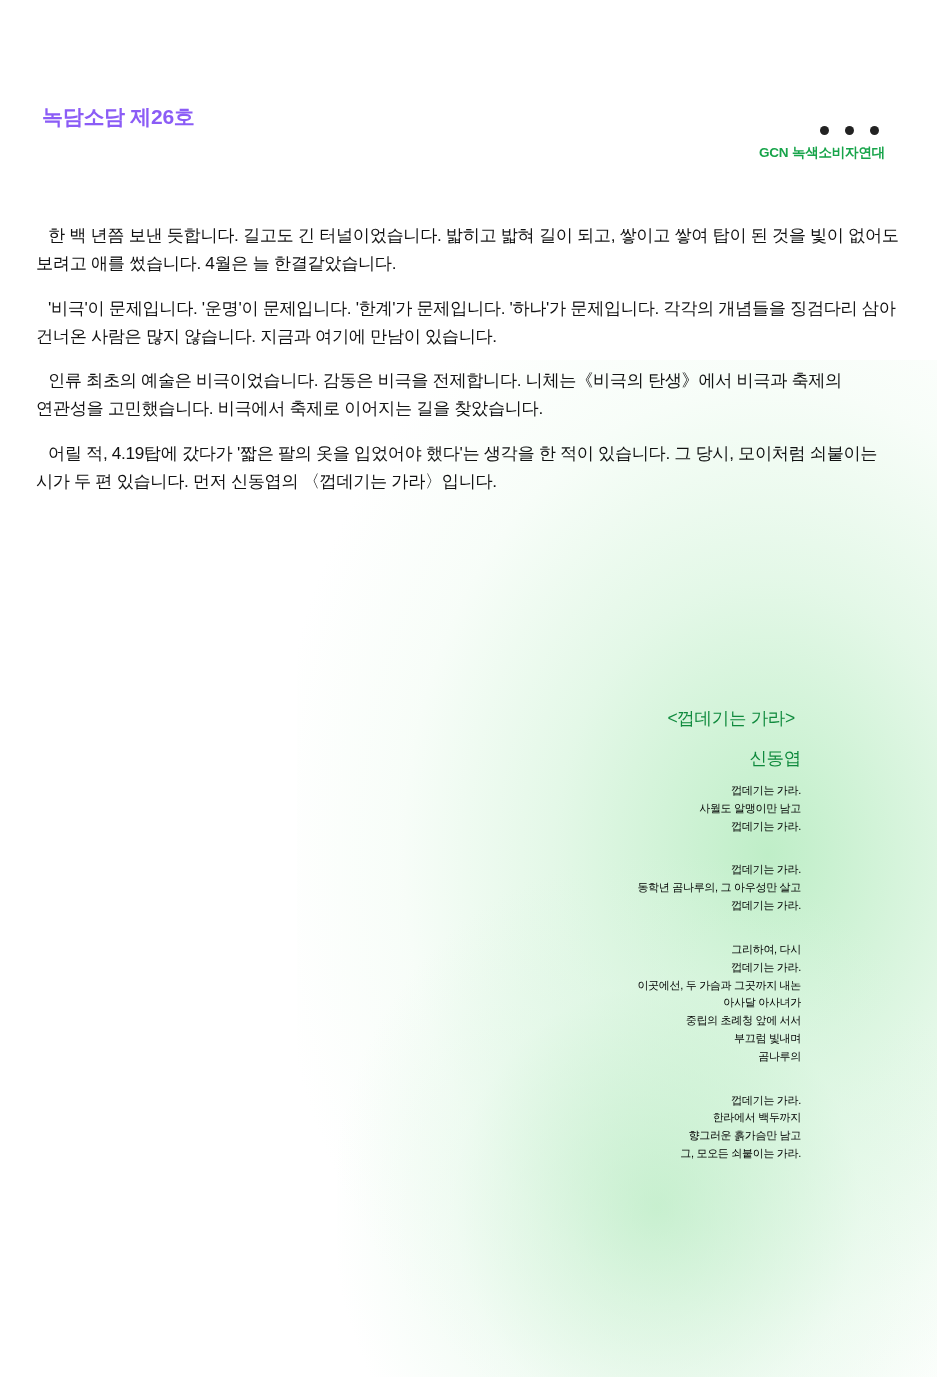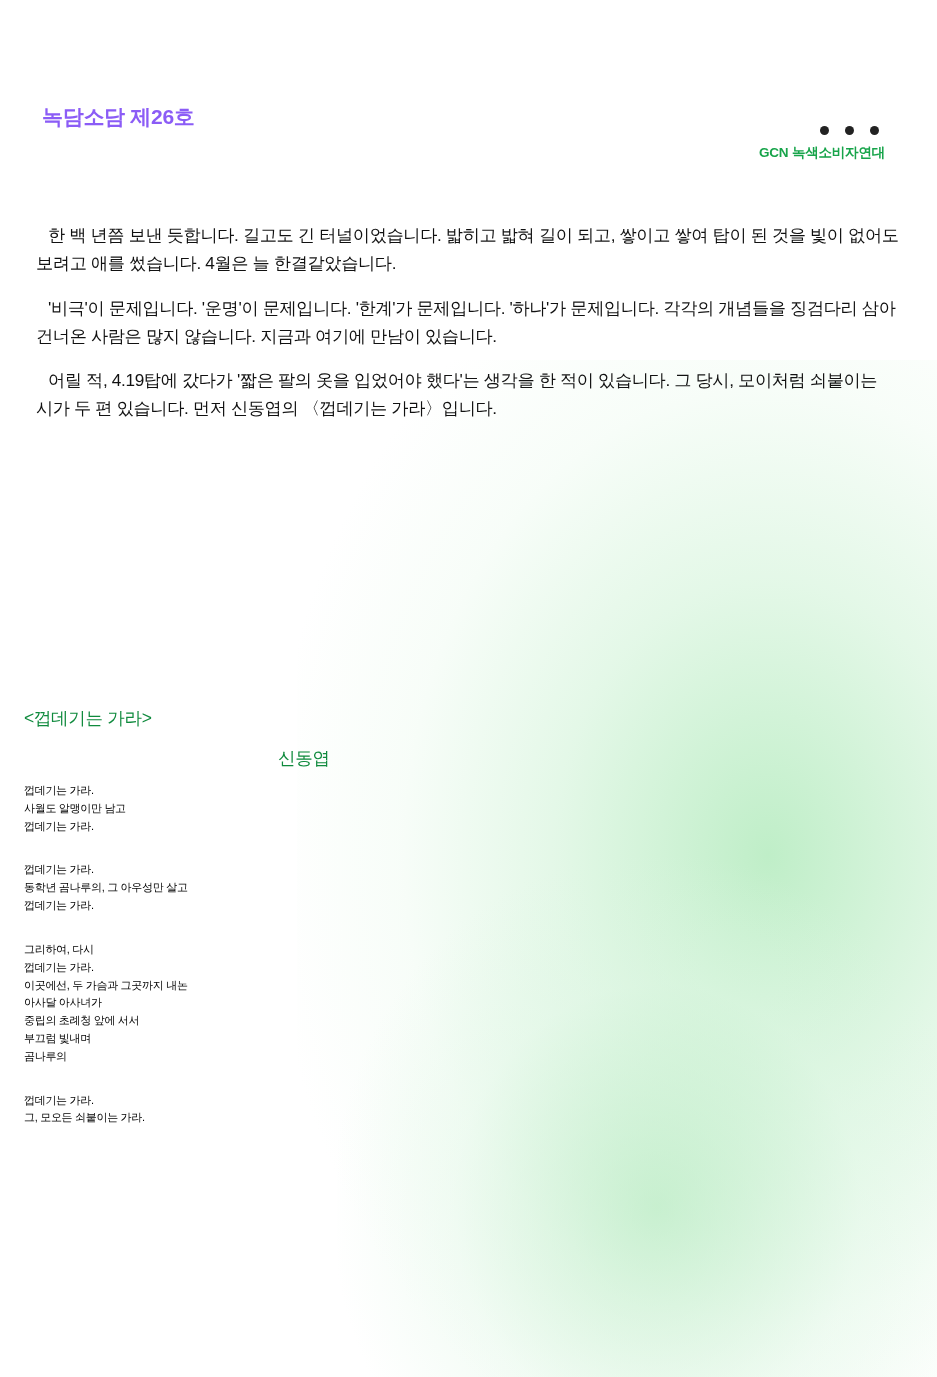--- a/index.html
+++ b/index.html
@@ -95,23 +95,22 @@
     margin: 0 0 17px 0;
     letter-spacing: -0.35px;
     word-break: keep-all;
   }
 
   .poem {
     position: absolute;
     left: 0;
     top: 706px;
     width: 801px;
-    text-align: left;
+    text-align: right;
     color: #0f8a3d;
-    padding-left: 24px;
   }
   .poem-title {
     font-size: 17.5px;
     font-weight: 400;
     color: #0f8a3d;
     margin: 0 0 8px 0;
     padding-right: 6px;
     letter-spacing: -0.3px;
   }
   .poem-author {
@@ -148,20 +147,21 @@
       <i></i>
         <i></i>
         <i></i>
     </div>
     <div class="brand-name">GCN 녹색소비자연대</div>
   </div>
 
   <div class="body-copy">
     <p class="para">한 백 년쯤 보낸 듯합니다. 길고도 긴 터널이었습니다. 밟히고 밟혀 길이 되고, 쌓이고 쌓여 탑이 된 것을 빛이 없어도 보려고 애를 썼습니다. 4월은 늘 한결같았습니다.</p>
     <p class="para">'비극'이 문제입니다. '운명'이 문제입니다. '한계'가 문제입니다. '하나'가 문제입니다. 각각의 개념들을 징검다리 삼아 건너온 사람은 많지 않습니다. 지금과 여기에 만남이 있습니다.</p>
+    <p class="para">인류 최초의 예술은 비극이었습니다. 감동은 비극을 전제합니다. 니체는《비극의 탄생》에서 비극과 축제의 연관성을 고민했습니다. 비극에서 축제로 이어지는 길을 찾았습니다.</p>
     <p class="para">어릴 적, 4.19탑에 갔다가 '짧은 팔의 옷을 입었어야 했다'는 생각을 한 적이 있습니다. 그 당시, 모이처럼 쇠붙이는 시가 두 편 있습니다. 먼저 신동엽의 〈껍데기는 가라〉입니다.</p>
   </div>
 
   <div class="poem">
     <div class="poem-title">&lt;껍데기는 가라&gt;</div>
     <div class="poem-author">신동엽</div>
 
     <div class="stanza">
       <div class="poem-line">껍데기는 가라.</div>
       <div class="poem-line">사월도 알맹이만 남고</div>
@@ -179,17 +179,19 @@
       <div class="poem-line">껍데기는 가라.</div>
       <div class="poem-line">이곳에선, 두 가슴과 그곳까지 내논</div>
       <div class="poem-line">아사달 아사녀가</div>
       <div class="poem-line">중립의 초례청 앞에 서서</div>
       <div class="poem-line">부끄럼 빛내며</div>
       <div class="poem-line">곰나루의</div>
     </div>
 
     <div class="stanza">
       <div class="poem-line">껍데기는 가라.</div>
+      <div class="poem-line">한라에서 백두까지</div>
+      <div class="poem-line">향그러운 흙가슴만 남고</div>
       <div class="poem-line">그, 모오든 쇠붙이는 가라.</div>
     </div>
   </div>
 
 </div>
 
 </body></html>

